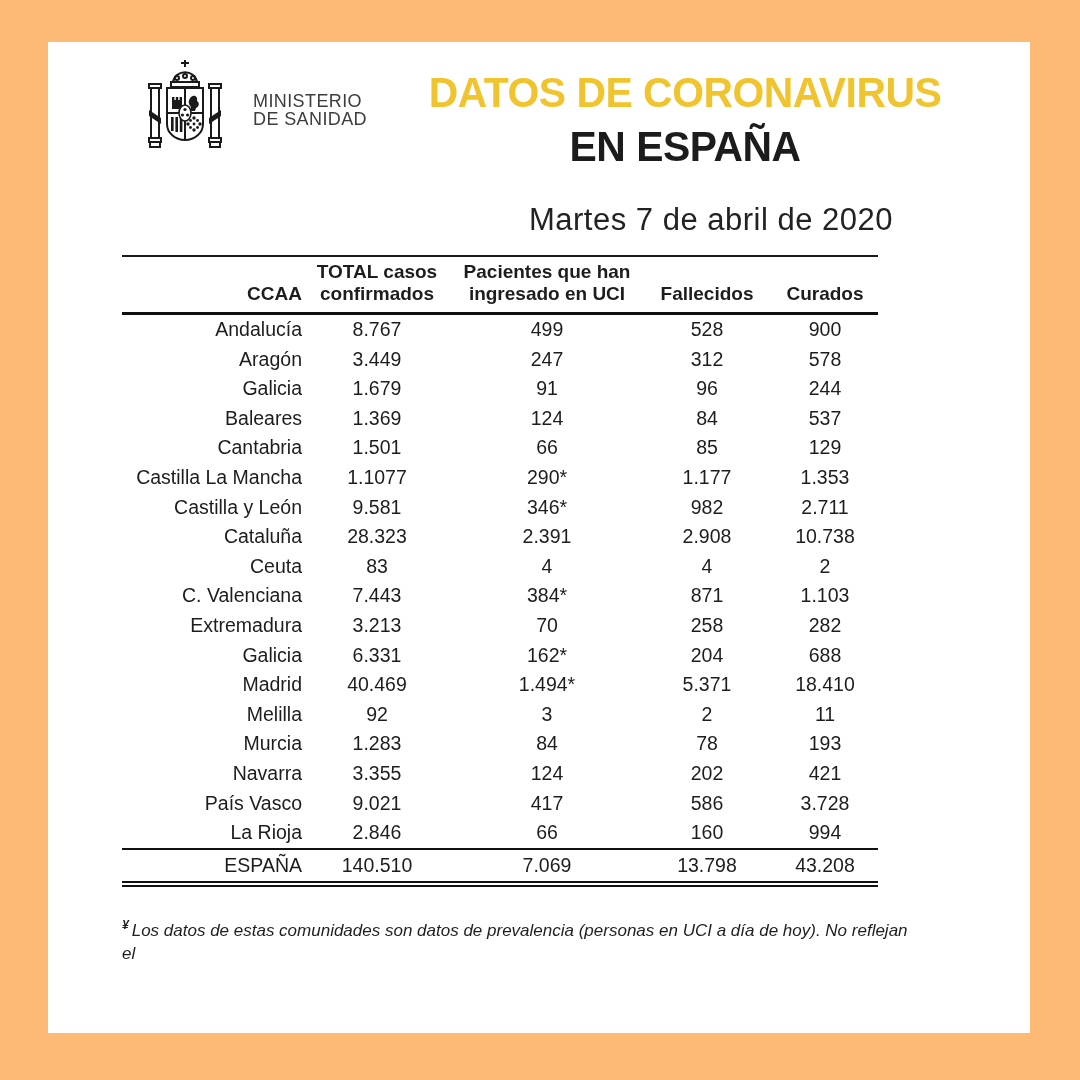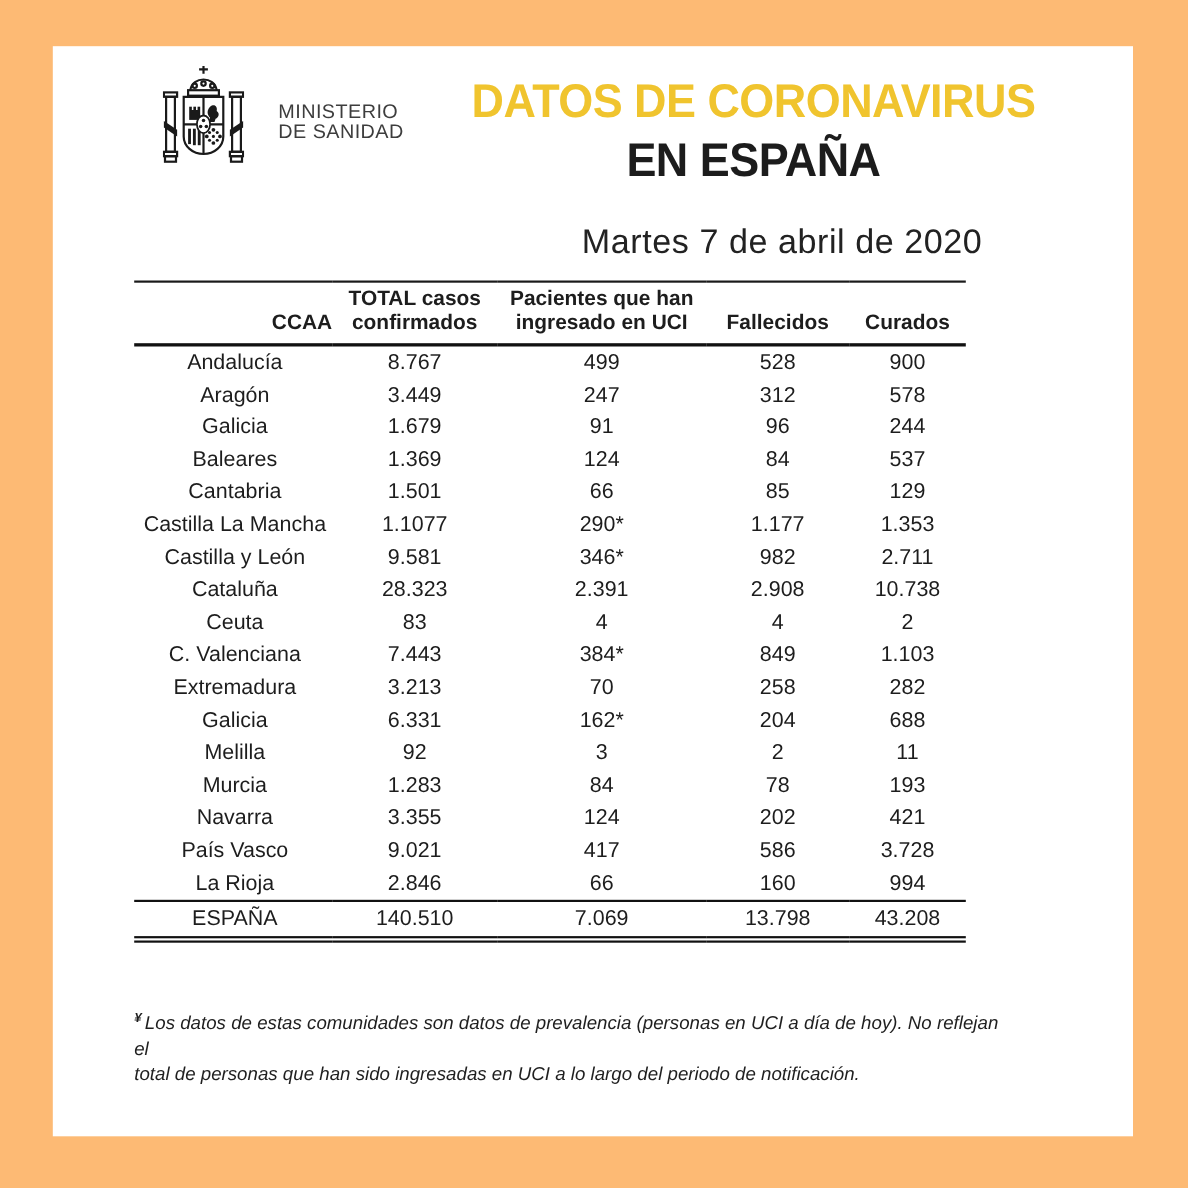--- a/index.html
+++ b/index.html
@@ -26,21 +26,21 @@
   table{border-collapse:collapse;width:756px;color:#1d1d1d;
         border-top:2px solid #1a1a1a;table-layout:fixed;}
   col.c0{width:180px;} col.c1{width:150px;} col.c2{width:190px;}
   col.c3{width:130px;} col.c4{width:106px;}
   th{font-size:19px;font-weight:bold;text-align:center;vertical-align:bottom;
      white-space:pre-line;line-height:22px;padding:4px 0 7px 0;
      border-bottom:3px solid #111;}
   th:first-child{text-align:right;padding-left:3px;}
   td{font-size:19.5px;text-align:center;height:29.6px;line-height:29.6px;
      padding:0;white-space:nowrap;}
-  td:first-child{text-align:center;padding-left:3px;}
+  td:first-child{text-align:right;padding-left:3px;}
   tfoot td{border-top:2.5px solid #111;border-bottom:6px double #111;height:31px;line-height:31px;}
 
   
   .footnote{position:absolute;left:74px;top:872px;width:790px;font-style:italic;
             font-size:17px;line-height:23px;color:#1f1f1f;}
   .footnote sup{font-size:12px;font-weight:bold;margin-right:3px;}
 </style>
 </head>
 <body>
 
@@ -191,36 +191,43 @@
               <td>Ceuta</td>
               <td>83</td>
               <td>4</td>
               <td>4</td>
               <td>2</td>
             </tr>
             <tr>
               <td>C. Valenciana</td>
               <td>7.443</td>
               <td>384*</td>
-              <td>849</td>
+              <td>871</td>
               <td>1.103</td>
             </tr>
             <tr>
               <td>Extremadura</td>
               <td>3.213</td>
               <td>70</td>
               <td>258</td>
               <td>282</td>
             </tr>
             <tr>
               <td>Galicia</td>
               <td>6.331</td>
               <td>162*</td>
               <td>204</td>
               <td>688</td>
+            </tr>
+            <tr>
+              <td>Madrid</td>
+              <td>40.469</td>
+              <td>1.494*</td>
+              <td>5.371</td>
+              <td>18.410</td>
             </tr>
             <tr>
               <td>Melilla</td>
               <td>92</td>
               <td>3</td>
               <td>2</td>
               <td>11</td>
             </tr>
             <tr>
               <td>Murcia</td>
@@ -258,17 +265,16 @@
               <td>7.069</td>
               <td>13.798</td>
               <td>43.208</td>
             </tr>
         </tfoot>
       </table>
     </div>
 
     <div class="footnote">
       <div><sup>¥</sup><span>Los datos de estas comunidades son datos de prevalencia (personas en UCI a día de hoy). No reflejan el</span></div>
-      <div>total de personas que han sido ingresadas en UCI a lo largo del periodo de notificación.</div>
     </div>
 
   </div>
 </div>
 
 </body></html>

